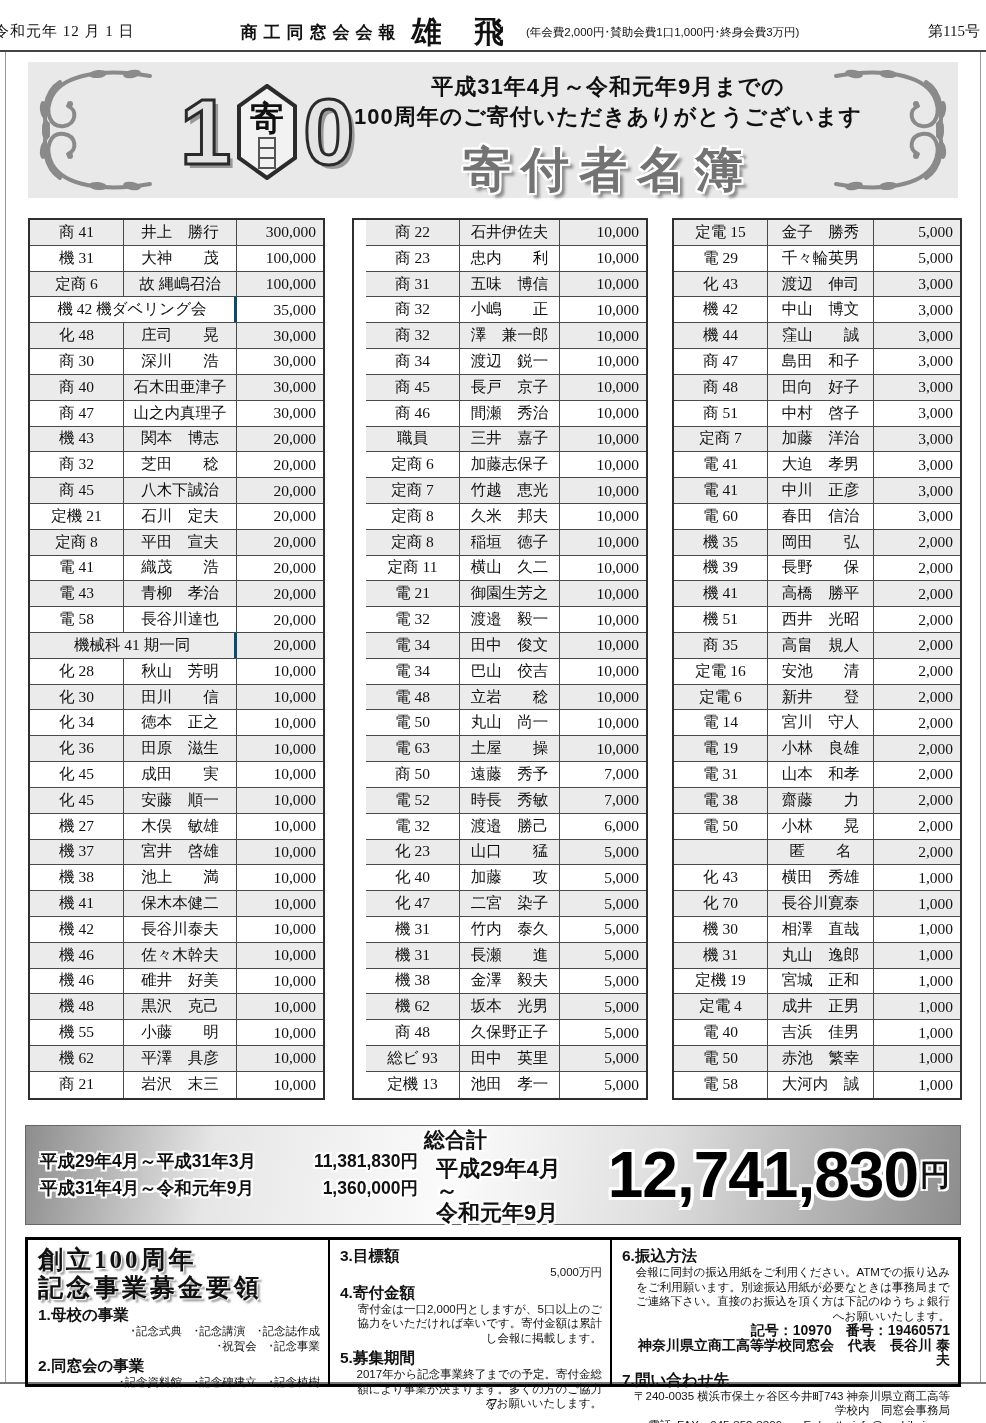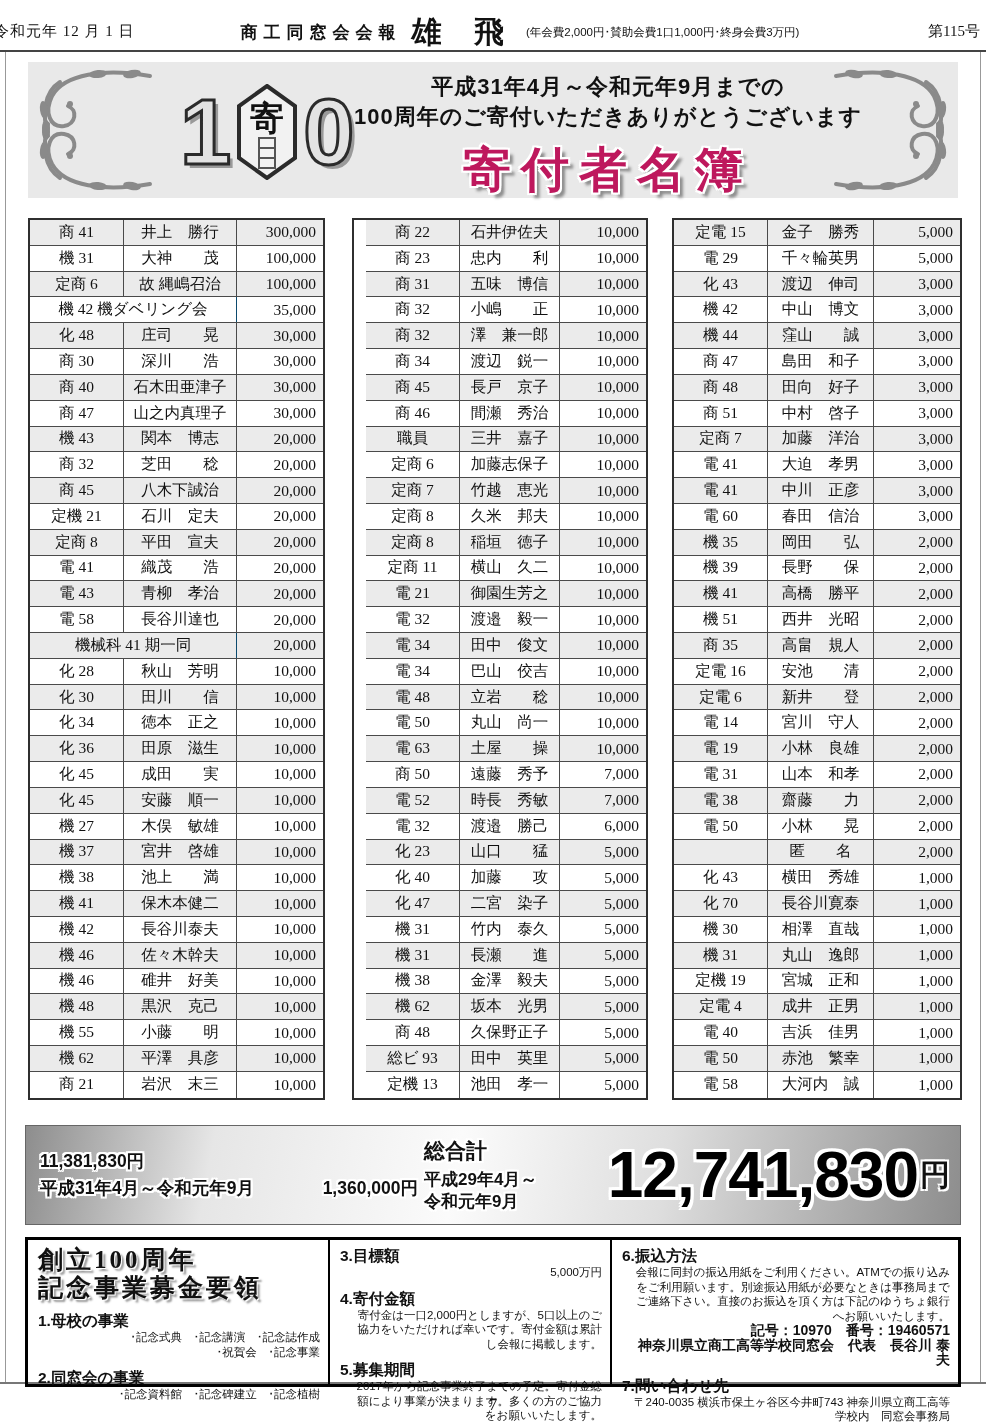--- a/index.html
+++ b/index.html
@@ -31,53 +31,53 @@
   .corner.br { right:6px; bottom:4px; transform:scale(-1,-1); }
   .logo { position:absolute; left:152px; top:22px; display:flex; align-items:center; gap:2px; }
   .logo-digit {
     font-family:"Liberation Sans","DejaVu Sans",sans-serif; font-weight:900; font-size:92px; line-height:92px;
     color:#e3e3e3; -webkit-text-stroke:3px #2b2b2b; text-shadow:4px 4px 0 #9a9a9a;
   }
   .logo-badge { width:64px; height:96px; margin:0 2px; }
   .banner-text { position:absolute; left:300px; top:10px; width:560px; text-align:center; }
   .banner-line { font-family:"Liberation Sans","DejaVu Sans",sans-serif; font-weight:bold; font-size:22px; line-height:30px; letter-spacing:1px; }
   .banner-title {
-    margin-top:6px; font-weight:900; font-size:48px; letter-spacing:10px; color:#be185d;
+    margin-top:6px; font-weight:900; font-size:48px; letter-spacing:10px; color:#737373;
     text-shadow:-2px -2px 0 #fff, 2px -2px 0 #fff, -2px 2px 0 #fff, 2px 2px 0 #fff,
                  0 -2px 0 #fff, 0 2px 0 #fff, -2px 0 0 #fff, 2px 0 0 #fff, 5px 5px 3px #8a8a8a;
   }
 
   
   .donor-table { position:absolute; top:218px; border:2px solid #2f2f2f; background:#fff; }
   .dt1 { left:28px;  width:297px; }
   .dt2 { left:352px; width:296px;padding-left:12px; }
   .dt3 { left:672px; width:290px; }
   .trow { display:flex; height:25.82px; border-bottom:1px solid #4a4a4a; }
   .trow:last-child { border-bottom:none; }
   .trow:nth-child(odd) { background:#ebebeb; }
   .tc { display:flex; align-items:center; justify-content:center; font-size:15.5px; overflow:hidden; white-space:nowrap; }
   .tc.cls { width:94px; border-right:1px solid #4a4a4a; }
   .tc.nam { flex:1; border-right:1px solid #4a4a4a; }
   .tc.amt { width:86px; justify-content:flex-end; padding-right:7px; }
-  .tc.merged { flex:1; border-right:1px solid #0c4a6e;text-align:center; }
+  .tc.merged { flex:1; border-right:3px solid #0c4a6e;text-align:center; }
 
   
   .summary {
     position:absolute; top:1125px; left:25px; width:936px; height:100px;
     background:linear-gradient(100deg,#8d8d8d 0%,#e6e6e6 20%,#fbfbfb 46%,#dedede 68%,#8d8d8d 100%);
     border:1px solid #666; display:flex; align-items:center;
     font-family:"Liberation Sans","DejaVu Sans",sans-serif;
   }
   .ol-w { text-shadow:-2px -2px 0 #fff, 2px -2px 0 #fff, -2px 2px 0 #fff, 2px 2px 0 #fff,
                        0 -2px 0 #fff, 0 2px 0 #fff, -2px 0 0 #fff, 2px 0 0 #fff; }
   .sum-left { width:392px; padding-left:14px; }
   .sum-row { display:flex; justify-content:space-between; font-weight:900; font-size:17.5px; line-height:27px; }
   .sum-mid { width:150px; padding-left:6px; font-weight:900; }
   .sum-mid .t-label { font-size:21px; margin-bottom:4px; }
-  .sum-mid .t-period { font-size:17px; line-height:22px; }
+  .sum-mid .t-period { font-size:22px; line-height:22px;margin-left:12px; }
   .sum-right { flex:1; display:flex; align-items:center; justify-content:flex-end; padding-right:10px; }
   .grand {
     font-weight:900; font-size:64px; letter-spacing:-1px; color:#000;
     text-shadow:-3px -3px 0 #fff, 3px -3px 0 #fff, -3px 3px 0 #fff, 3px 3px 0 #fff,
                  0 -3px 0 #fff, 0 3px 0 #fff, -3px 0 0 #fff, 3px 0 0 #fff;
   }
   .grand-unit { font-weight:900; font-size:30px; margin-left:2px;
     text-shadow:-2px -2px 0 #fff, 2px -2px 0 #fff, -2px 2px 0 #fff, 2px 2px 0 #fff; }
 
   
@@ -87,21 +87,21 @@
   }
   .ib-col { padding:6px 8px 20px 10px; }
   .ib-a { width:302px; border-right:2px solid #000; }
   .ib-b { width:282px; border-right:2px solid #000; }
   .ib-c { flex:1; }
   .ib-title {
     font-family:"Liberation Serif","DejaVu Serif",serif; font-weight:900; font-size:25px; line-height:28px;
     letter-spacing:3px; color:#111;
     text-shadow:1px 1px 0 #fff, 3px 3px 2px #9a9a9a;
   }
-  .ib-head { font-weight:900; font-size:15.5px; line-height:19px; margin-top:9px; }
+  .ib-head { font-weight:900; font-size:15.5px; line-height:19px; margin-top:3px; }
   .ib-body { font-size:11.5px; line-height:14.5px; padding-left:10px;text-align:right; }
   .ib-body.strong { font-weight:bold; font-size:14px; }
   .ib-c .ib-head:first-child { margin-top:0; }
 
   
   .footer-page { position:absolute; top:1395px; left:0; width:986px; text-align:center; font-size:17px; }
 </style>
 </head>
 <body>
 
@@ -705,20 +705,21 @@
       <div class="trow">
         <div class="tc cls">電 58</div>
         <div class="tc nam">大河内　誠</div>
         <div class="tc amt">1,000</div>
       </div>
     </div>
 
   <div class="summary">
     <div class="sum-left">
       <div class="sum-row">
+        <span class="ol-w">平成29年4月～平成31年3月</span>
         <span class="ol-w">11,381,830円</span>
       </div>
       <div class="sum-row">
         <span class="ol-w">平成31年4月～令和元年9月</span>
         <span class="ol-w">1,360,000円</span>
       </div>
     </div>
     <div class="sum-mid">
       <div class="t-label ol-w">総合計</div>
       <div class="t-period ol-w">平成29年4月～</div>

